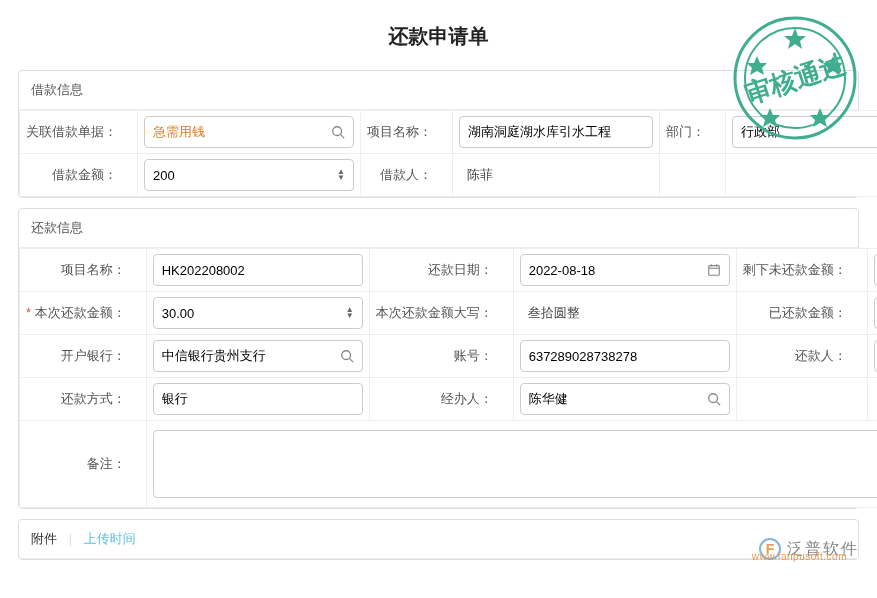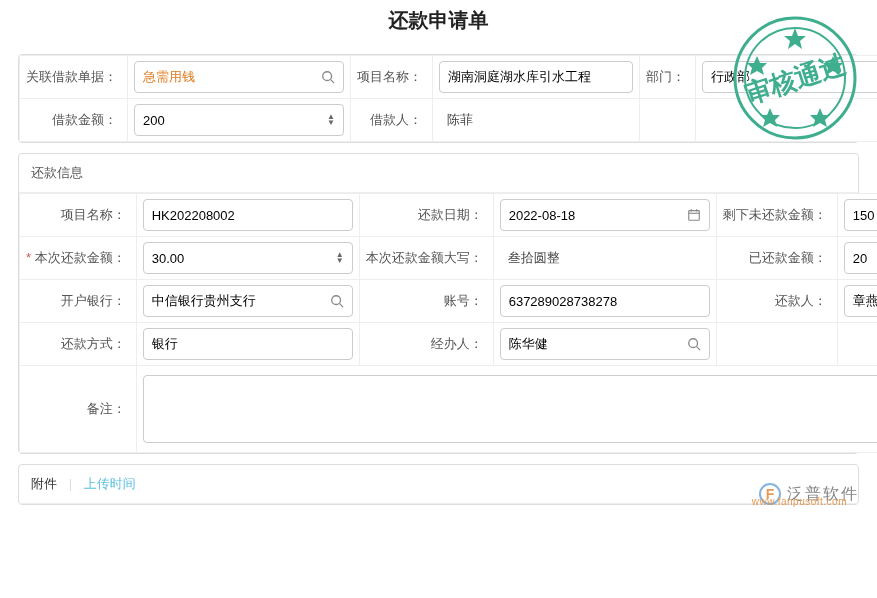--- a/index.html
+++ b/index.html
@@ -8,21 +8,21 @@
       font-size: 13px;
       color: #333;
       background: #fff;
       width: 877px;
       position: relative;
     }
     .page-title {
       text-align: center;
       font-size: 20px;
       font-weight: bold;
-      padding: 7px 0 14px;
+      padding: 23px 0 14px;
       color: #222;
     }
     .stamp {
       position: absolute;
       top: 8px;
       right: 12px;
       width: 140px;
       height: 140px;
       pointer-events: none;
     }
@@ -46,21 +46,21 @@
       border: 1px solid #eee;
       padding: 5px 6px;
       vertical-align: middle;
       height: 42px;
     }
     .form-table td.label {
       text-align: right;
       color: #555;
       background: #fff;
       width: 115px;
-      padding-right: 10px;
+      padding-right: 20px;
       white-space: nowrap;
     }
     .form-table td.field {
       background: #fff;
     }
     .required::before {
       content: "* ";
       color: #d9534f;
     }
     .input-wrap {
@@ -160,20 +160,21 @@
     <polygon points="70,20 73,28 81,28 75,33 77,41 70,36 63,41 65,33 59,28 67,28"></polygon>
     <polygon points="110,48 113,55 120,55 115,60 117,67 110,63 103,67 105,60 100,55 107,55" transform="translate(-2,0)"></polygon>
     <polygon points="30,48 33,55 40,55 35,60 37,67 30,63 23,67 25,60 20,55 27,55" transform="translate(2,0)"></polygon>
     <polygon points="95,100 98,107 105,107 100,112 102,119 95,115 88,119 90,112 85,107 92,107"></polygon>
     <polygon points="45,100 48,107 55,107 50,112 52,119 45,115 38,119 40,112 35,107 42,107"></polygon>
   </g>
   <text x="70" y="80" text-anchor="middle" font-size="26" font-weight="bold" fill="#3fae8f" transform="rotate(-18 70 70)">审核通过</text>
 </svg>
 
 <div class="panel">
+  <div class="panel-header">借款信息</div>
   <table class="form-table">
     <tbody>
         <tr>
       <td class="label">关联借款单据：</td>
       <td class="field" style="width:175px">
         <div class="input-wrap">
           <input class="orange" value="急需用钱" style="">
           <span class="icon">
                 <svg width="14" height="14" viewBox="0 0 16 16">
                   <circle cx="7" cy="7" r="5" fill="none" stroke="#888" stroke-width="1.5"></circle>

